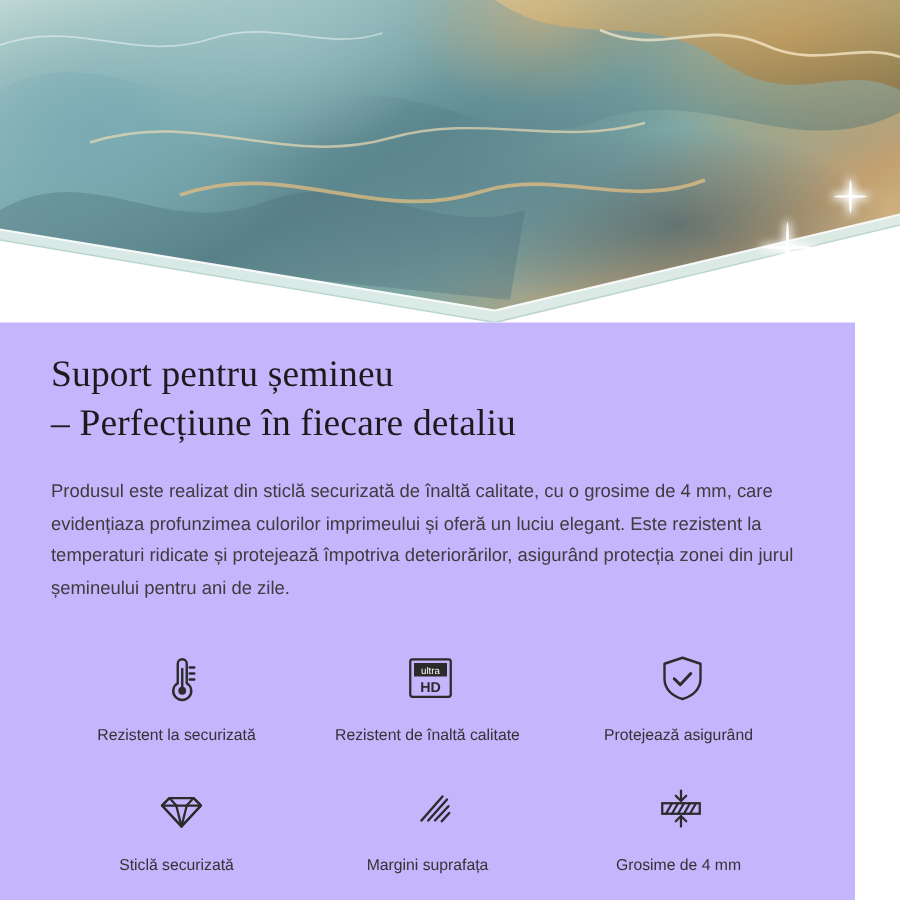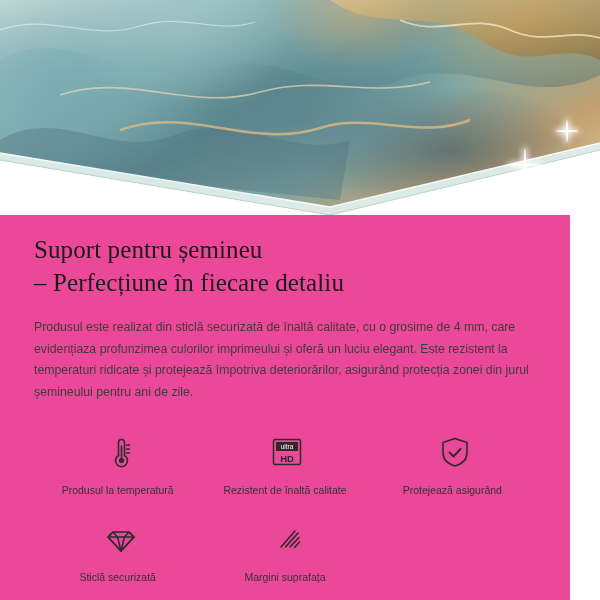--- a/index.html
+++ b/index.html
@@ -10,21 +10,21 @@
     width: 600px;
     height: 600px;
     background: #ffffff;
     font-family: "Liberation Sans", sans-serif;
     overflow: hidden;
   }
   .page {
     position: relative;
     width: 570px;
     height: 600px;
-    background: #ec4899;
+    background: #c4b5fd;
     box-sizing: border-box;
   }
 
   
   .hero {
     position: relative;
     width: 600px;
     height: 215px;
     overflow: hidden;
     background: #ffffff;
@@ -193,21 +193,21 @@
         <div class="feature-icon">
           <svg width="40" height="40" viewBox="0 0 40 40" fill="none" stroke="#2b2b2b" stroke-width="1.6" stroke-linecap="round">
             <path d="M17.5 23.5V10.5a3 3 0 0 1 6 0v13a6 6 0 1 1-6 0Z"></path>
             <circle cx="20.5" cy="28.5" r="2.6" fill="#2b2b2b" stroke="none"></circle>
             <line x1="20.5" y1="14" x2="20.5" y2="27"></line>
             <line x1="25.5" y1="13" x2="28.5" y2="13"></line>
             <line x1="25.5" y1="17" x2="28.5" y2="17"></line>
             <line x1="25.5" y1="21" x2="28.5" y2="21"></line>
           </svg>
         </div>
-        <div class="feature-label">Produsul la temperatură</div>
+        <div class="feature-label">Rezistent la securizată</div>
       </div>
 
       <div class="feature">
         <div class="feature-icon">
           <svg width="42" height="40" viewBox="0 0 42 40">
             <rect x="7.5" y="7.5" width="27" height="25" rx="1.5" fill="none" stroke="#2b2b2b" stroke-width="1.5"></rect>
             <rect x="10" y="10" width="22" height="9" fill="#2b2b2b"></rect>
             <text x="21" y="17" text-anchor="middle" font-family="Liberation Sans, sans-serif" font-size="6.5" fill="#ffffff">ultra</text>
             <text x="21" y="29.5" text-anchor="middle" font-family="Liberation Sans, sans-serif" font-size="9.5" font-weight="bold" fill="#2b2b2b">HD</text>
           </svg>
@@ -243,16 +243,33 @@
           <svg width="40" height="40" viewBox="0 0 40 40" stroke="#2b2b2b" stroke-width="1.6" stroke-linecap="round">
             <line x1="13" y1="28" x2="27" y2="12"></line>
             <line x1="17.5" y1="28" x2="30" y2="14"></line>
             <line x1="22" y1="28" x2="31" y2="18.5"></line>
             <line x1="26.5" y1="28.5" x2="31.5" y2="23"></line>
           </svg>
         </div>
         <div class="feature-label">Margini suprafața</div>
       </div>
 
+      <div class="feature">
+        <div class="feature-icon">
+          <svg width="42" height="40" viewBox="0 0 42 40" stroke="#2b2b2b" stroke-width="1.5" fill="none" stroke-linecap="round">
+            <line x1="21" y1="8" x2="21" y2="14"></line>
+            <path d="M17.5 11.5 21 15l3.5-3.5"></path>
+            <line x1="21" y1="32" x2="21" y2="26"></line>
+            <path d="M17.5 28.5 21 25l3.5 3.5"></path>
+            <rect x="8.5" y="16.5" width="25" height="7" stroke-width="1.5"></rect>
+            <line x1="11" y1="23.5" x2="15" y2="16.5"></line>
+            <line x1="15" y1="23.5" x2="19" y2="16.5"></line>
+            <line x1="19" y1="23.5" x2="23" y2="16.5"></line>
+            <line x1="23" y1="23.5" x2="27" y2="16.5"></line>
+            <line x1="27" y1="23.5" x2="31" y2="16.5"></line>
+          </svg>
+        </div>
+        <div class="feature-label">Grosime de 4 mm</div>
+      </div>
 
     </div>
   </div>
 </div>
 
 </body></html>

